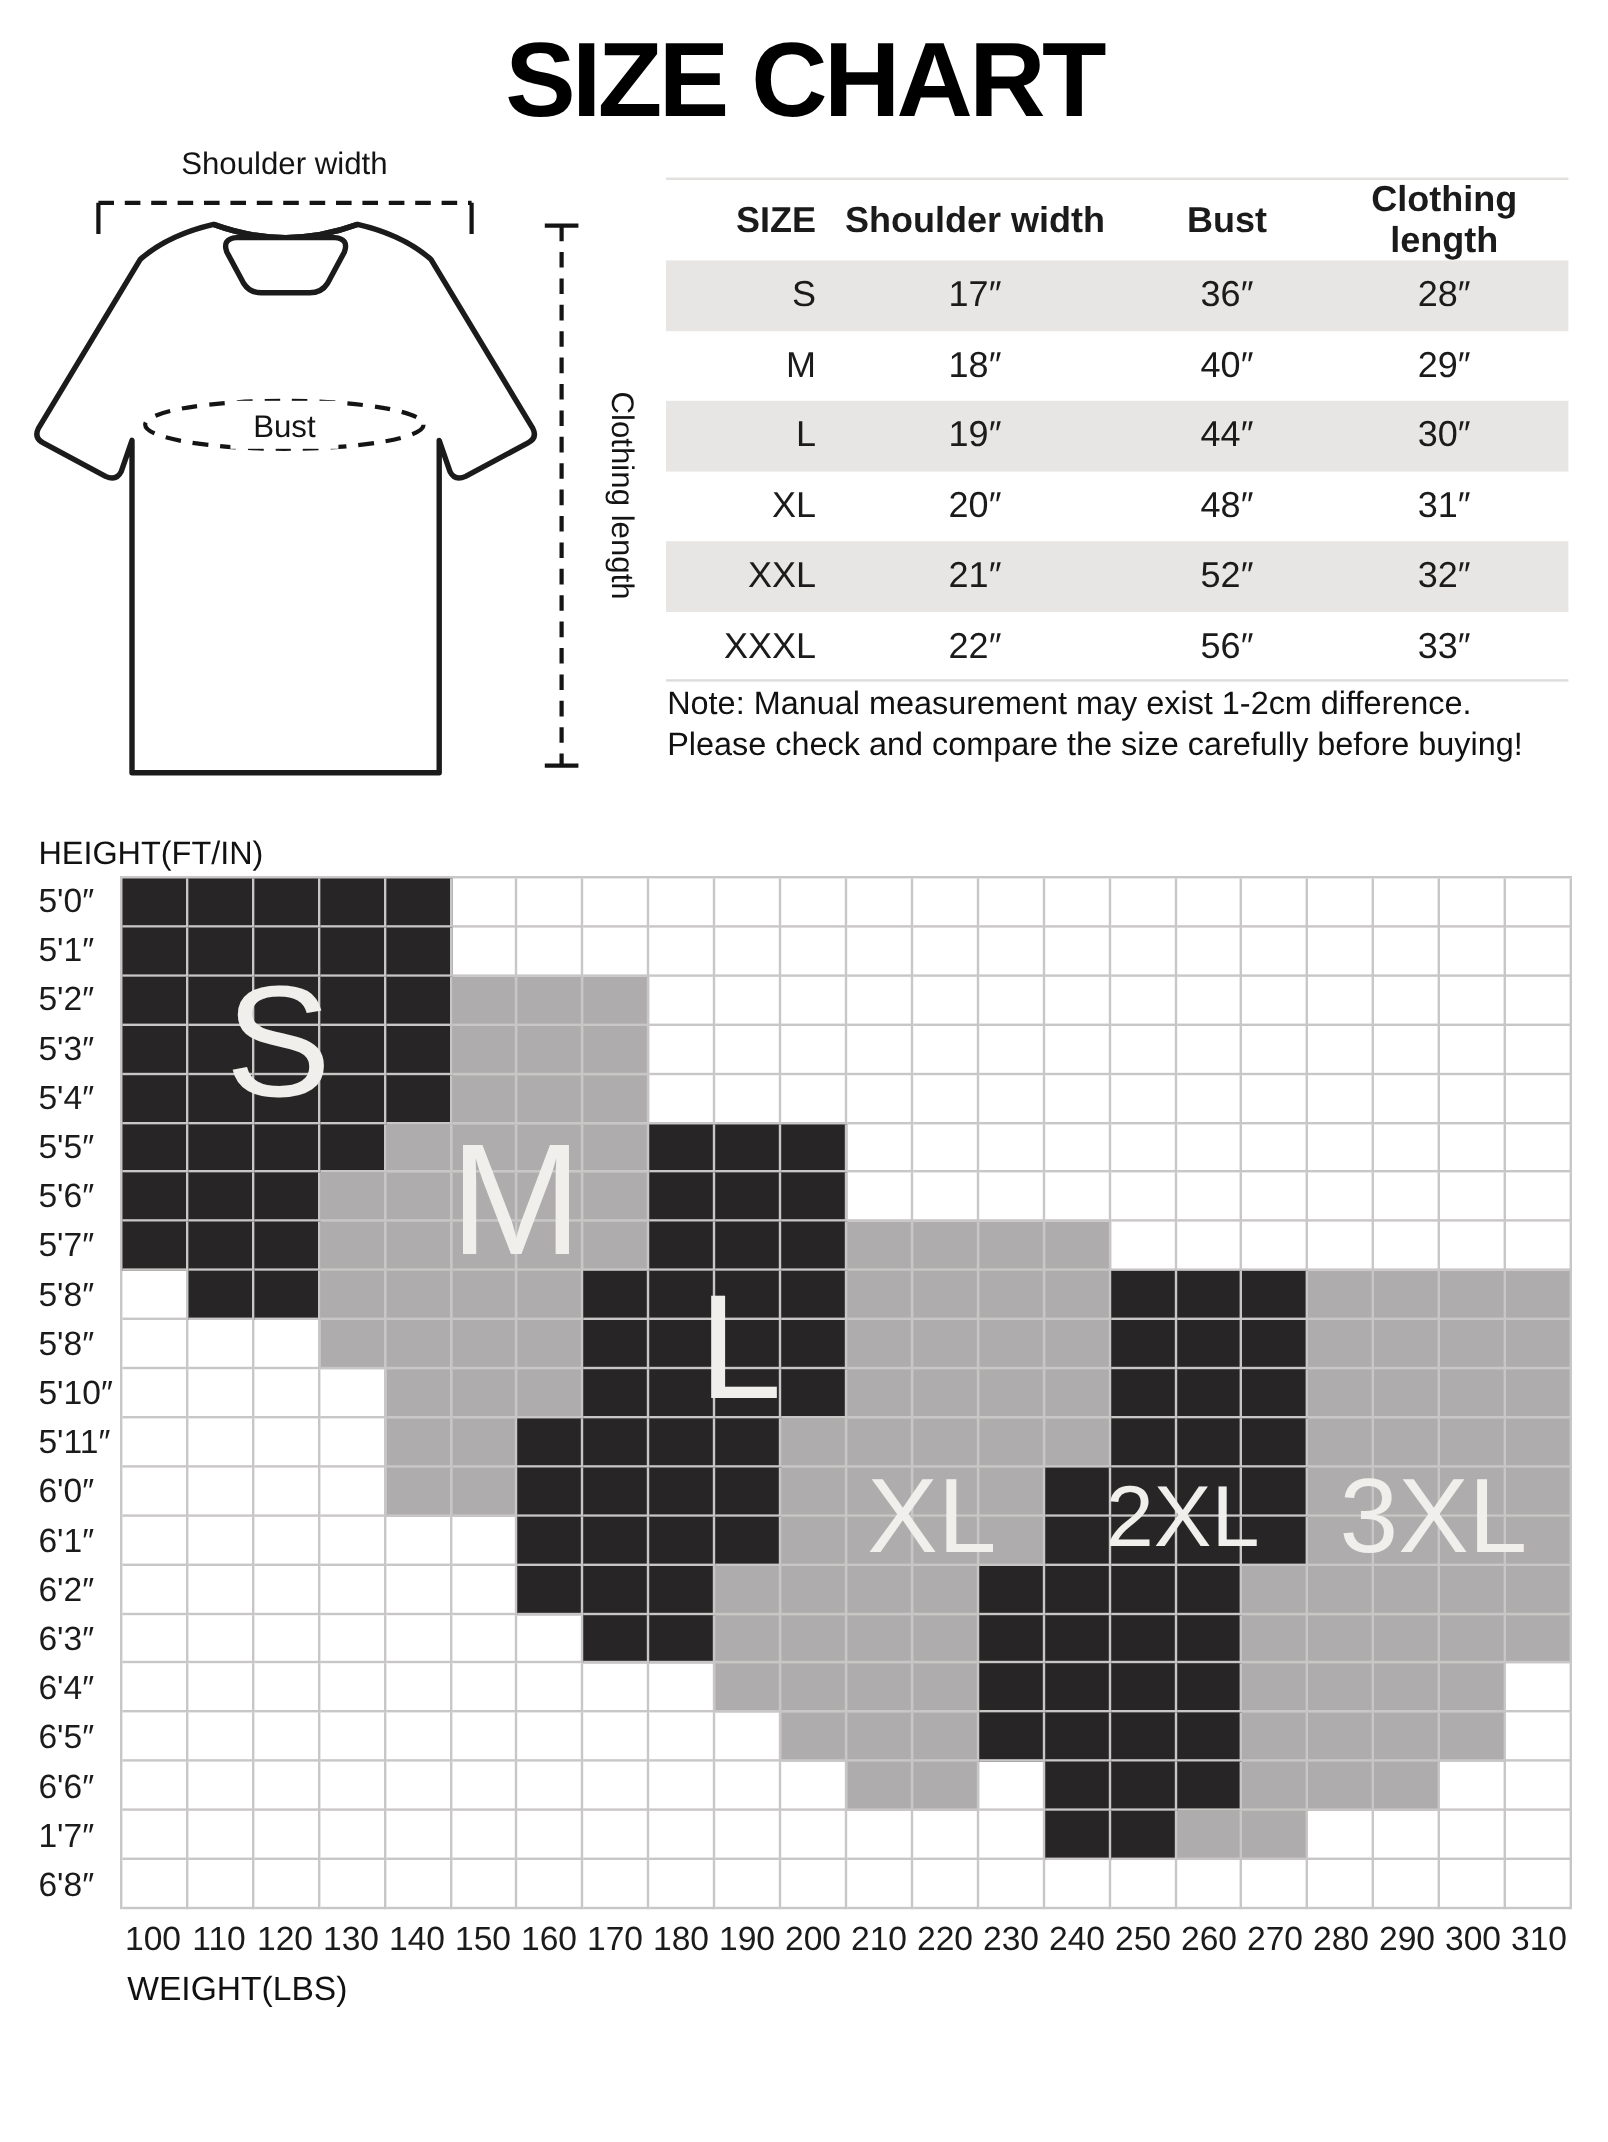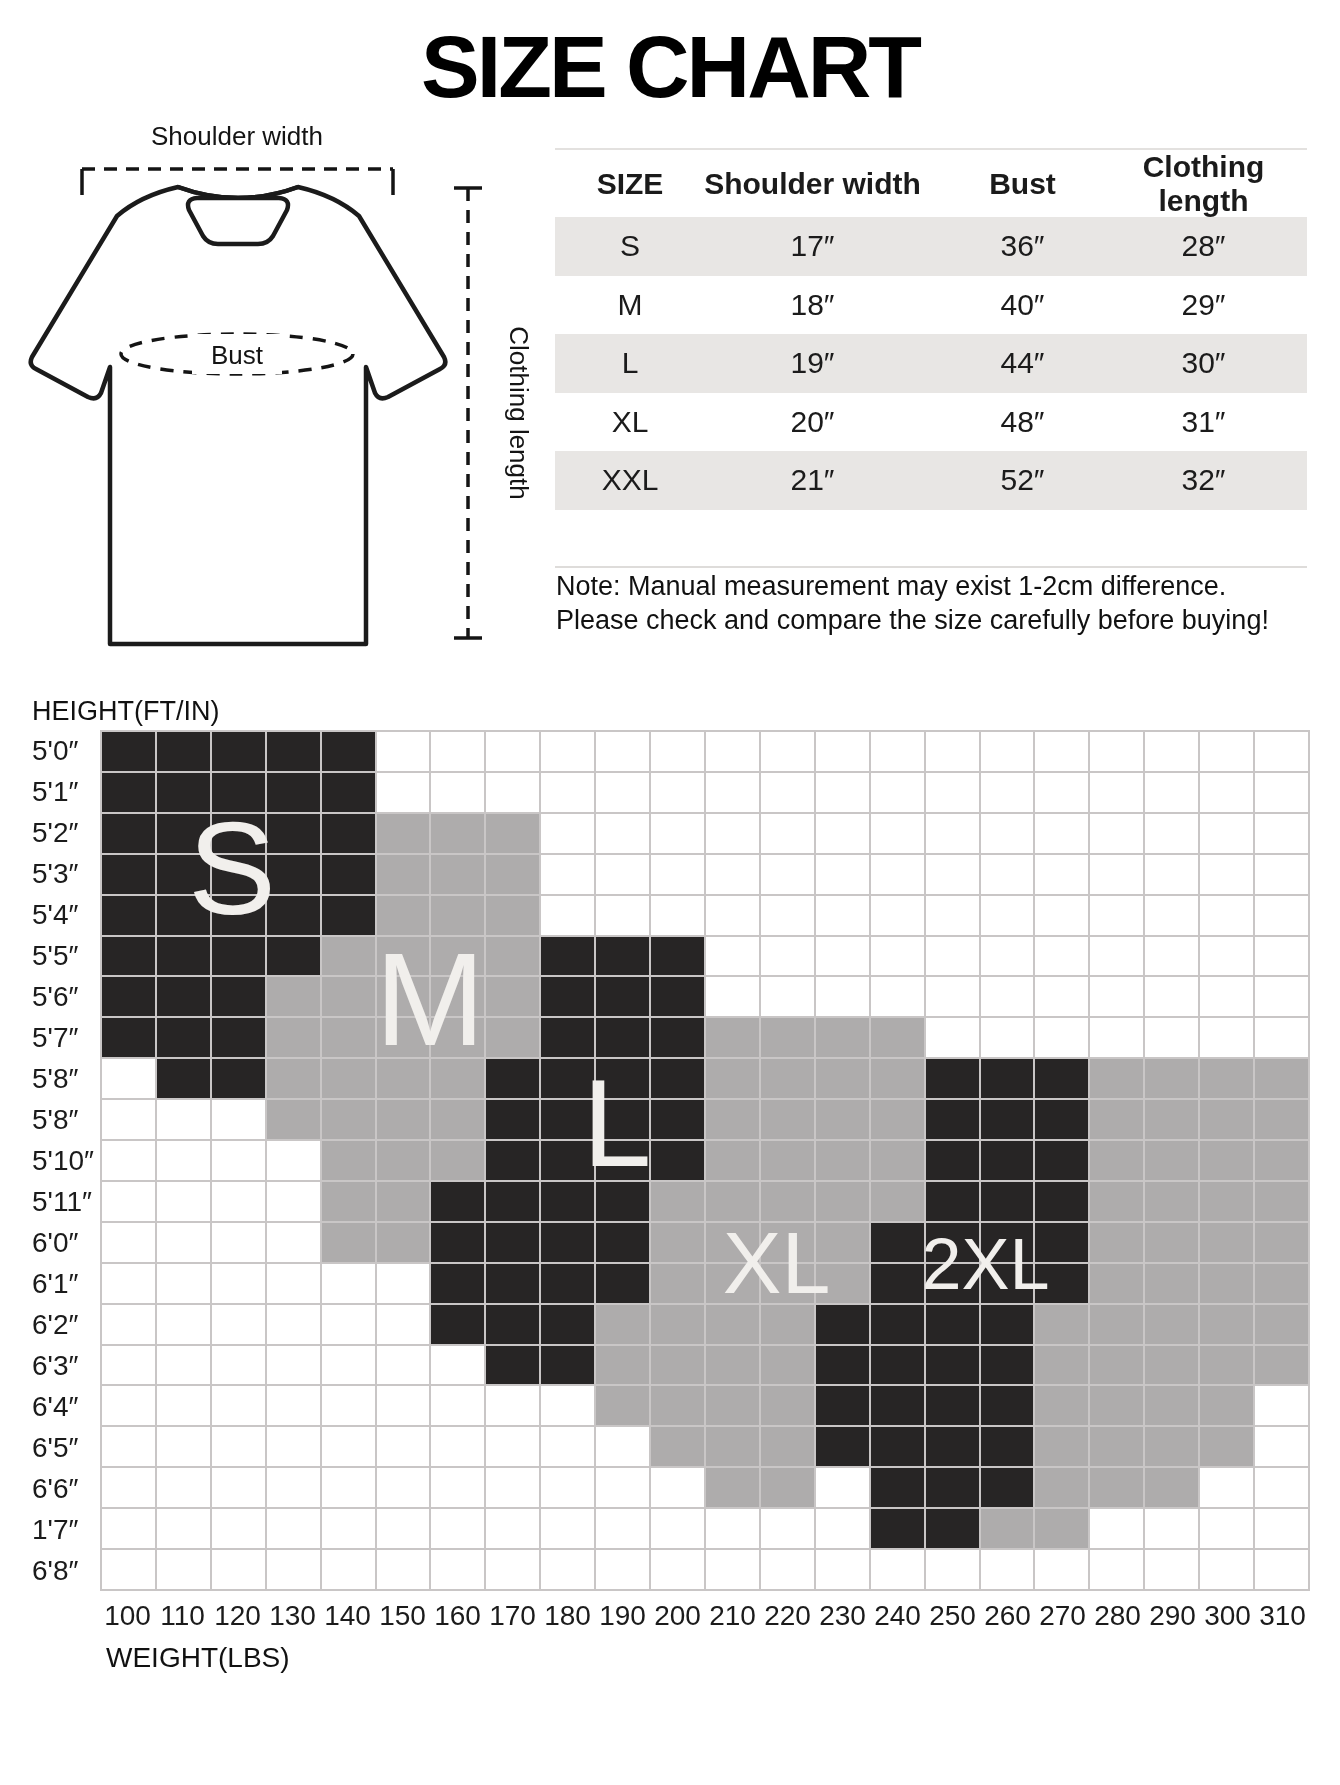--- a/index.html
+++ b/index.html
@@ -8,21 +8,21 @@
   
   .title{position:absolute;top:16px;left:0;width:100%;text-align:center;
          font-size:88px;font-weight:900;letter-spacing:-3px;color:#000;}
   
   .table{position:absolute;left:555px;top:148px;width:752px;}
   .thead,.trow{display:grid;grid-template-columns:125px 265px 155px 207px;align-items:center;}
   .thead{height:67px;border-top:2px solid #e3e1df;font-weight:700;}
   .trow{height:58.5px;}
   .trow.striped{background:#e8e6e4;}
   .tcell,.hcell{font-size:30px;text-align:center;}
-  .tcell.c0,.hcell.c0{text-align:center;padding-left:25px;}
+  .tcell.c0,.hcell.c0{text-align:right;padding-left:25px;}
   .tbot{position:absolute;left:555px;top:566px;width:752px;height:0;border-top:2px solid #dedcda;}
   
   .notes{position:absolute;left:556px;top:570px;font-size:27px;line-height:33px;color:#111;}
   .notes div{margin-bottom:1px;}
   
   #shirt{position:absolute;left:20px;top:103px;}
   .diagtext{font-size:26px;fill:#141414;}
   
   .hm-title{position:absolute;left:32px;top:696px;font-size:27px;color:#111;}
   #ylabels{position:absolute;left:32px;top:730px;width:66px;height:861px;
@@ -120,20 +120,26 @@
           <div class="tcell c1">20″</div>
           <div class="tcell c2">48″</div>
           <div class="tcell c3">31″</div>
         </div>
         <div class="trow striped">
           <div class="tcell c0">XXL</div>
           <div class="tcell c1">21″</div>
           <div class="tcell c2">52″</div>
           <div class="tcell c3">32″</div>
         </div>
+        <div class="trow">
+          <div class="tcell c0">XXXL</div>
+          <div class="tcell c1">22″</div>
+          <div class="tcell c2">56″</div>
+          <div class="tcell c3">33″</div>
+        </div>
       </div>
   </div>
   <div class="tbot"></div>
 
   <div class="notes">
     <div>Note: Manual measurement may exist 1-2cm difference.</div>
     <div>Please check and compare the size carefully before buying!</div>
   </div>
 
   <div class="hm-title">HEIGHT(FT/IN)</div>
@@ -623,20 +629,21 @@
       <div class="cell"></div>
       <div class="cell"></div>
       <div class="cell"></div>
     </div>
   <div id="zones">
       <span style="left: 132px; top: 143.5px; font-size: 132px;">S</span>
       <span style="left: 330px; top: 274.7px; font-size: 132px;">M</span>
       <span style="left: 517px; top: 397.7px; font-size: 124px;">L</span>
       <span style="left: 676.5px; top: 537.1px; font-size: 88px;">XL</span>
       <span style="left: 885.5px; top: 537.1px; font-size: 72px;">2XL</span>
+      <span style="left: 1094.5px; top: 537.1px; font-size: 88px;">3XL</span>
     </div>
   <div id="xlabels">
       <div>100</div>
       <div>110</div>
       <div>120</div>
       <div>130</div>
       <div>140</div>
       <div>150</div>
       <div>160</div>
       <div>170</div>

